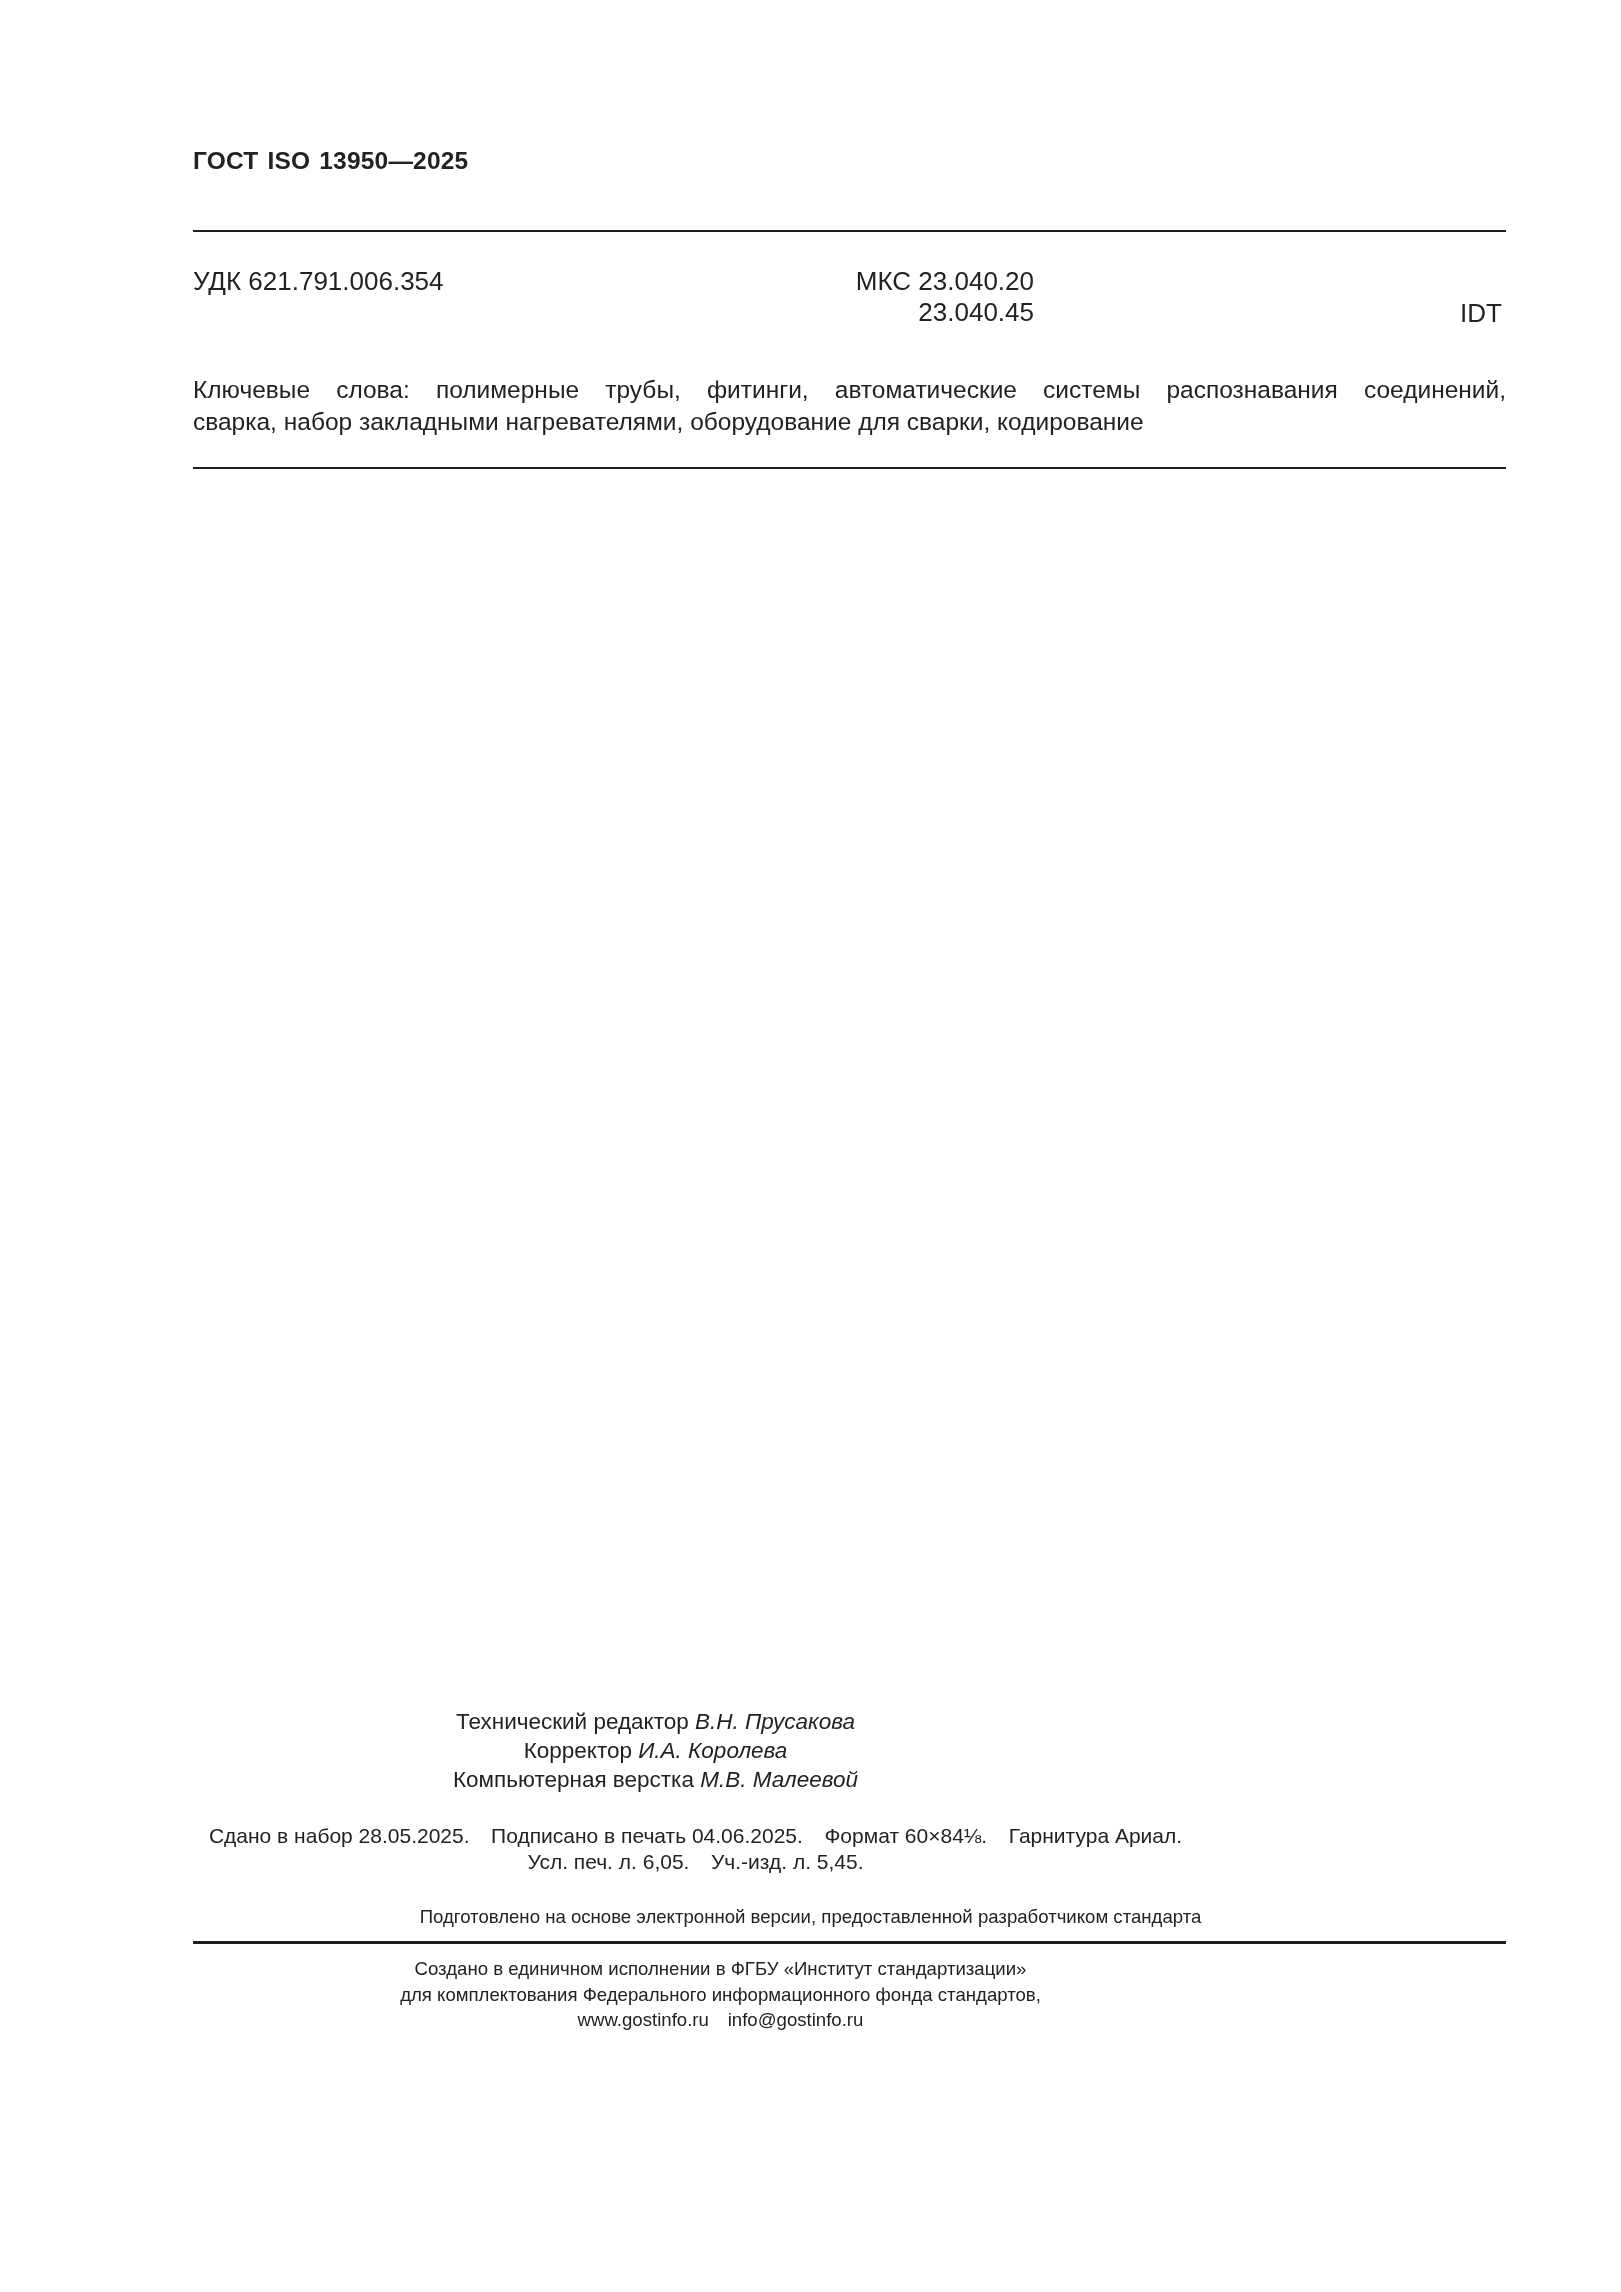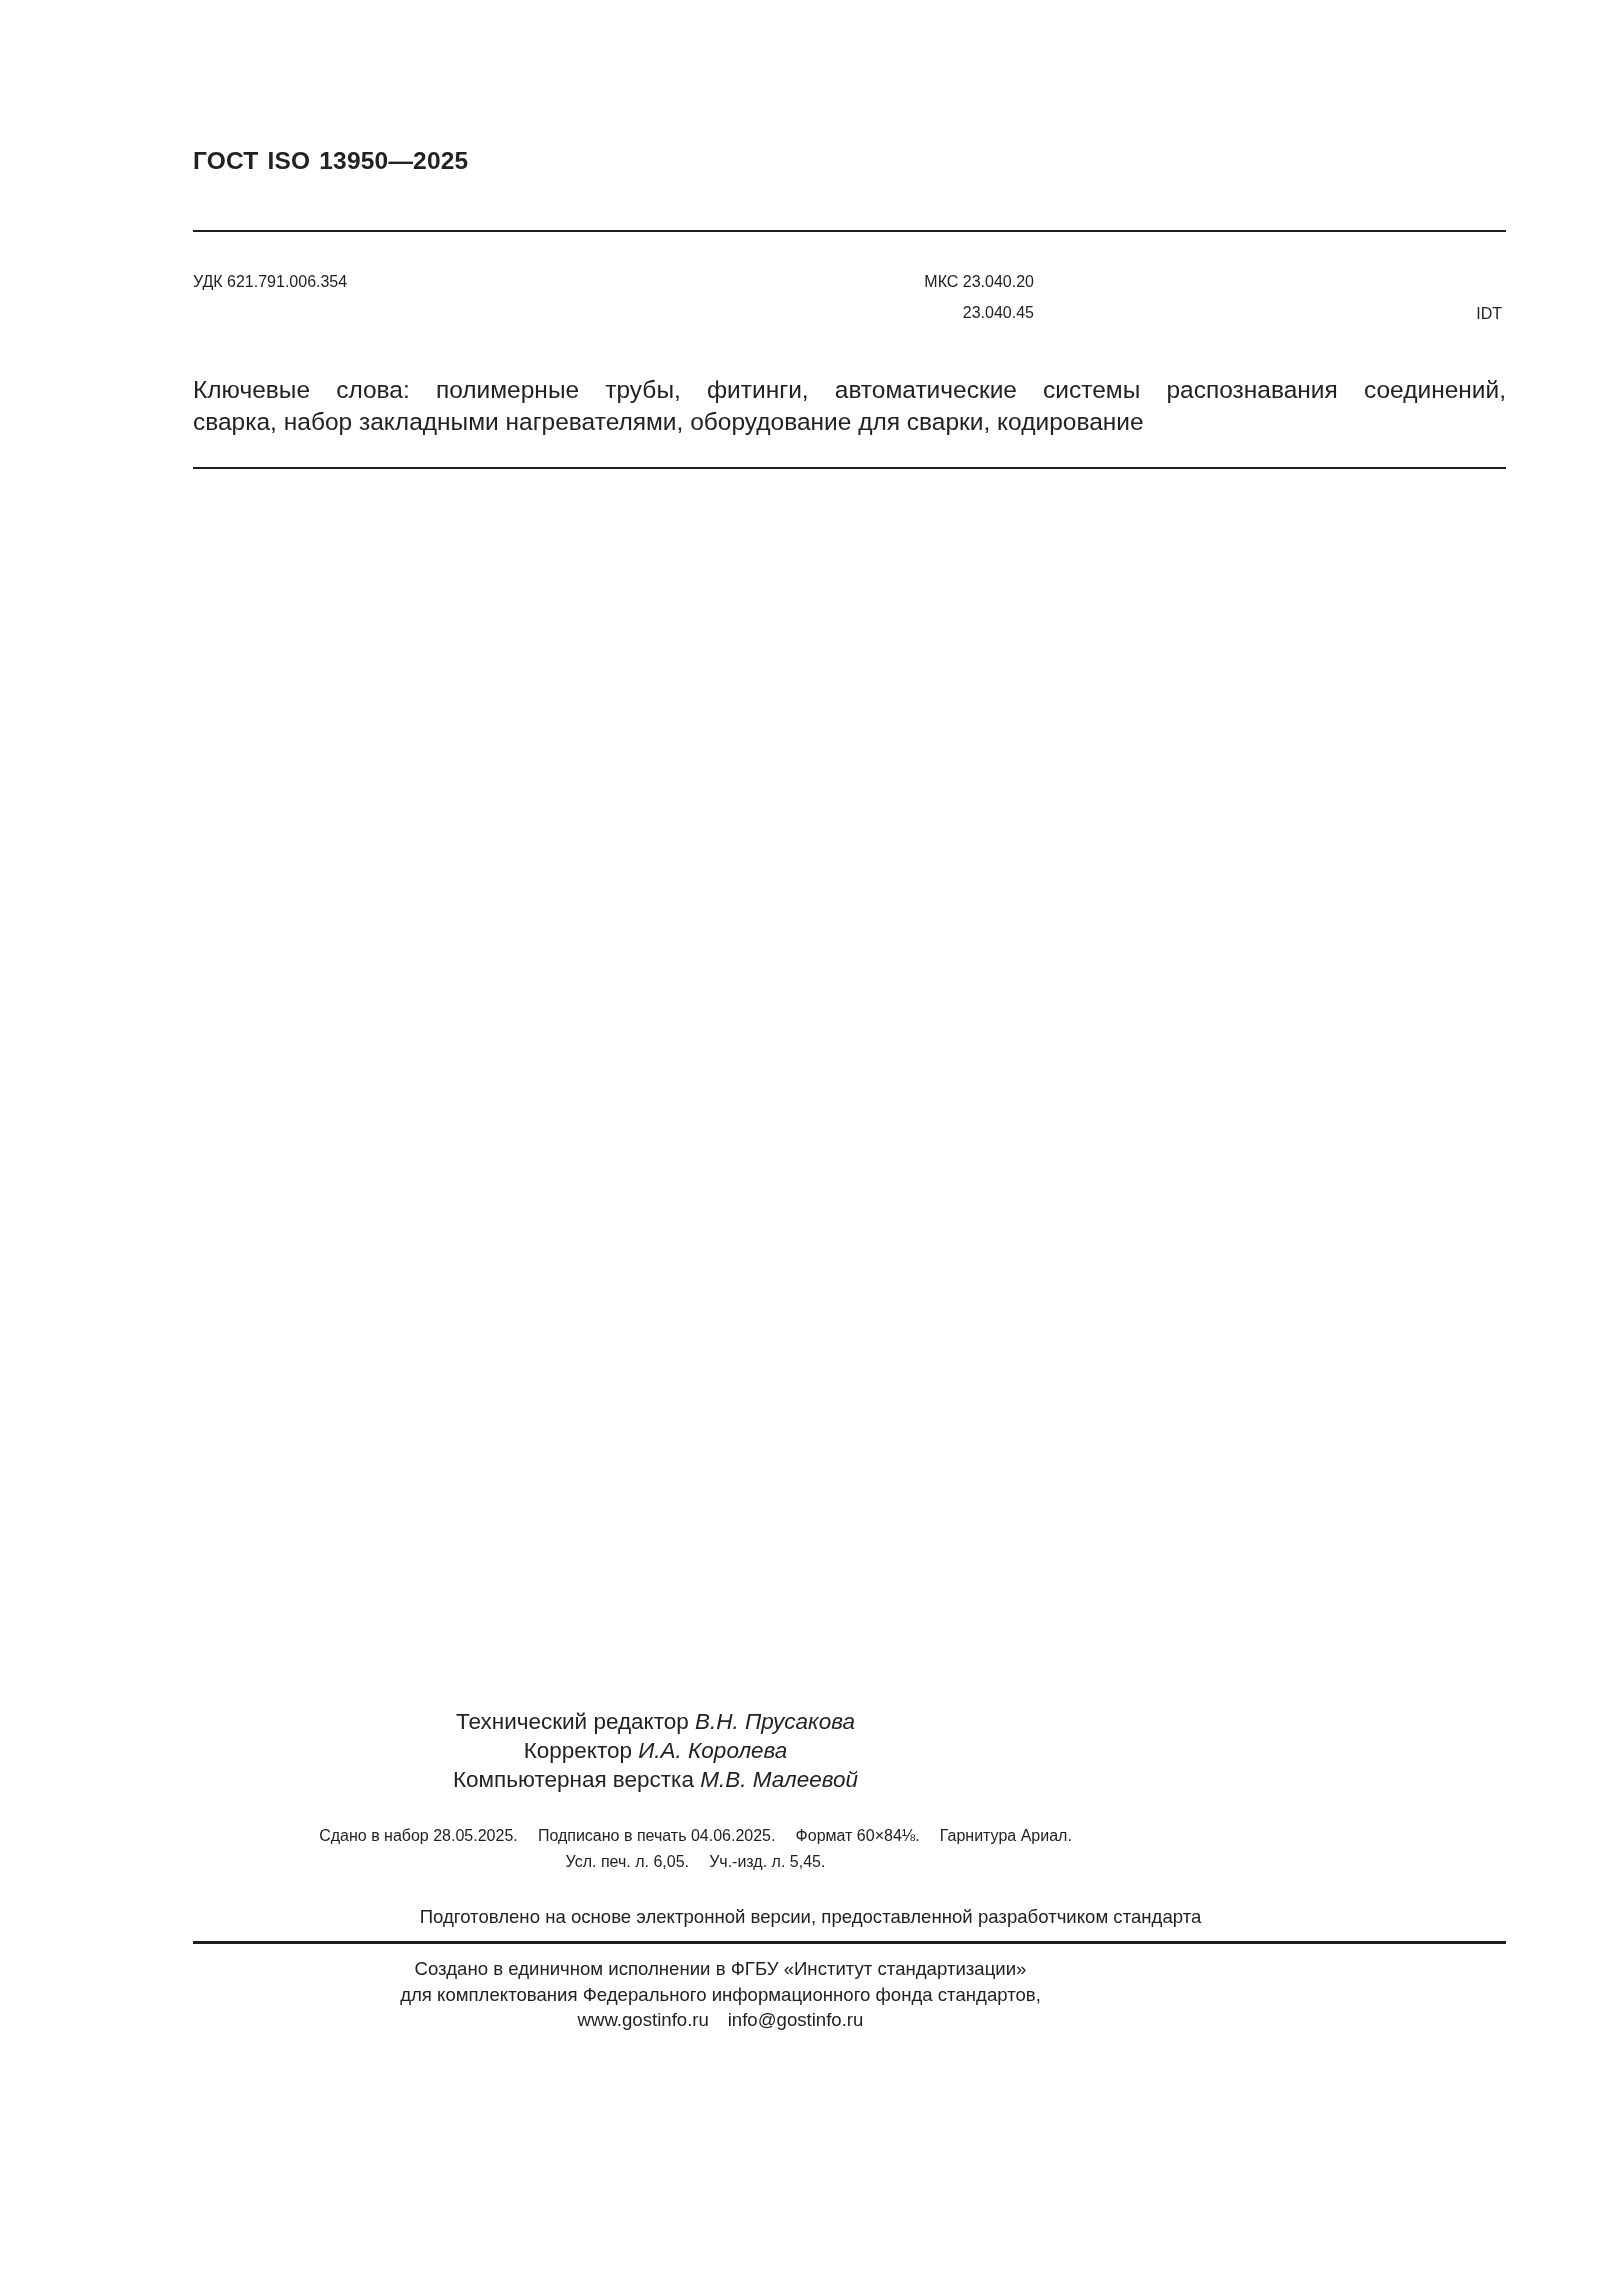--- a/index.html
+++ b/index.html
@@ -24,21 +24,21 @@
     }
     .doc-code {
       left: 193px;
       top: 147px;
       font-size: 24.5px;
       font-weight: bold;
       letter-spacing: 0.2px;
       word-spacing: 2px;
     }
     .meta-line {
-      font-size: 16px;
+      font-size: 26px;
       line-height: 31px;
     }
     .udk { left: 193px; top: 266px; }
     .mks { left: 850px; top: 266px; width: 184px; text-align: right; }
     .mks div { white-space: nowrap; }
     .idt { left: 1458px; top: 266px; width: 44px; text-align: right; margin-top: 32px; }
 
     .keywords {
       position: absolute;
       left: 193px;
@@ -65,21 +65,21 @@
       line-height: 29px;
     }
     .credits em { font-style: italic; }
 
     .printinfo {
       position: absolute;
       left: 0;
       width: 1391px;
       top: 1823px;
       text-align: center;
-      font-size: 16px;
+      font-size: 21px;
       line-height: 25.5px;
     }
     .printinfo .sep { display: inline-block; width: 15.7px; }
 
     .prepared {
       position: absolute;
       left: 0;
       width: 1621px;
       top: 1904px;
       text-align: center;

